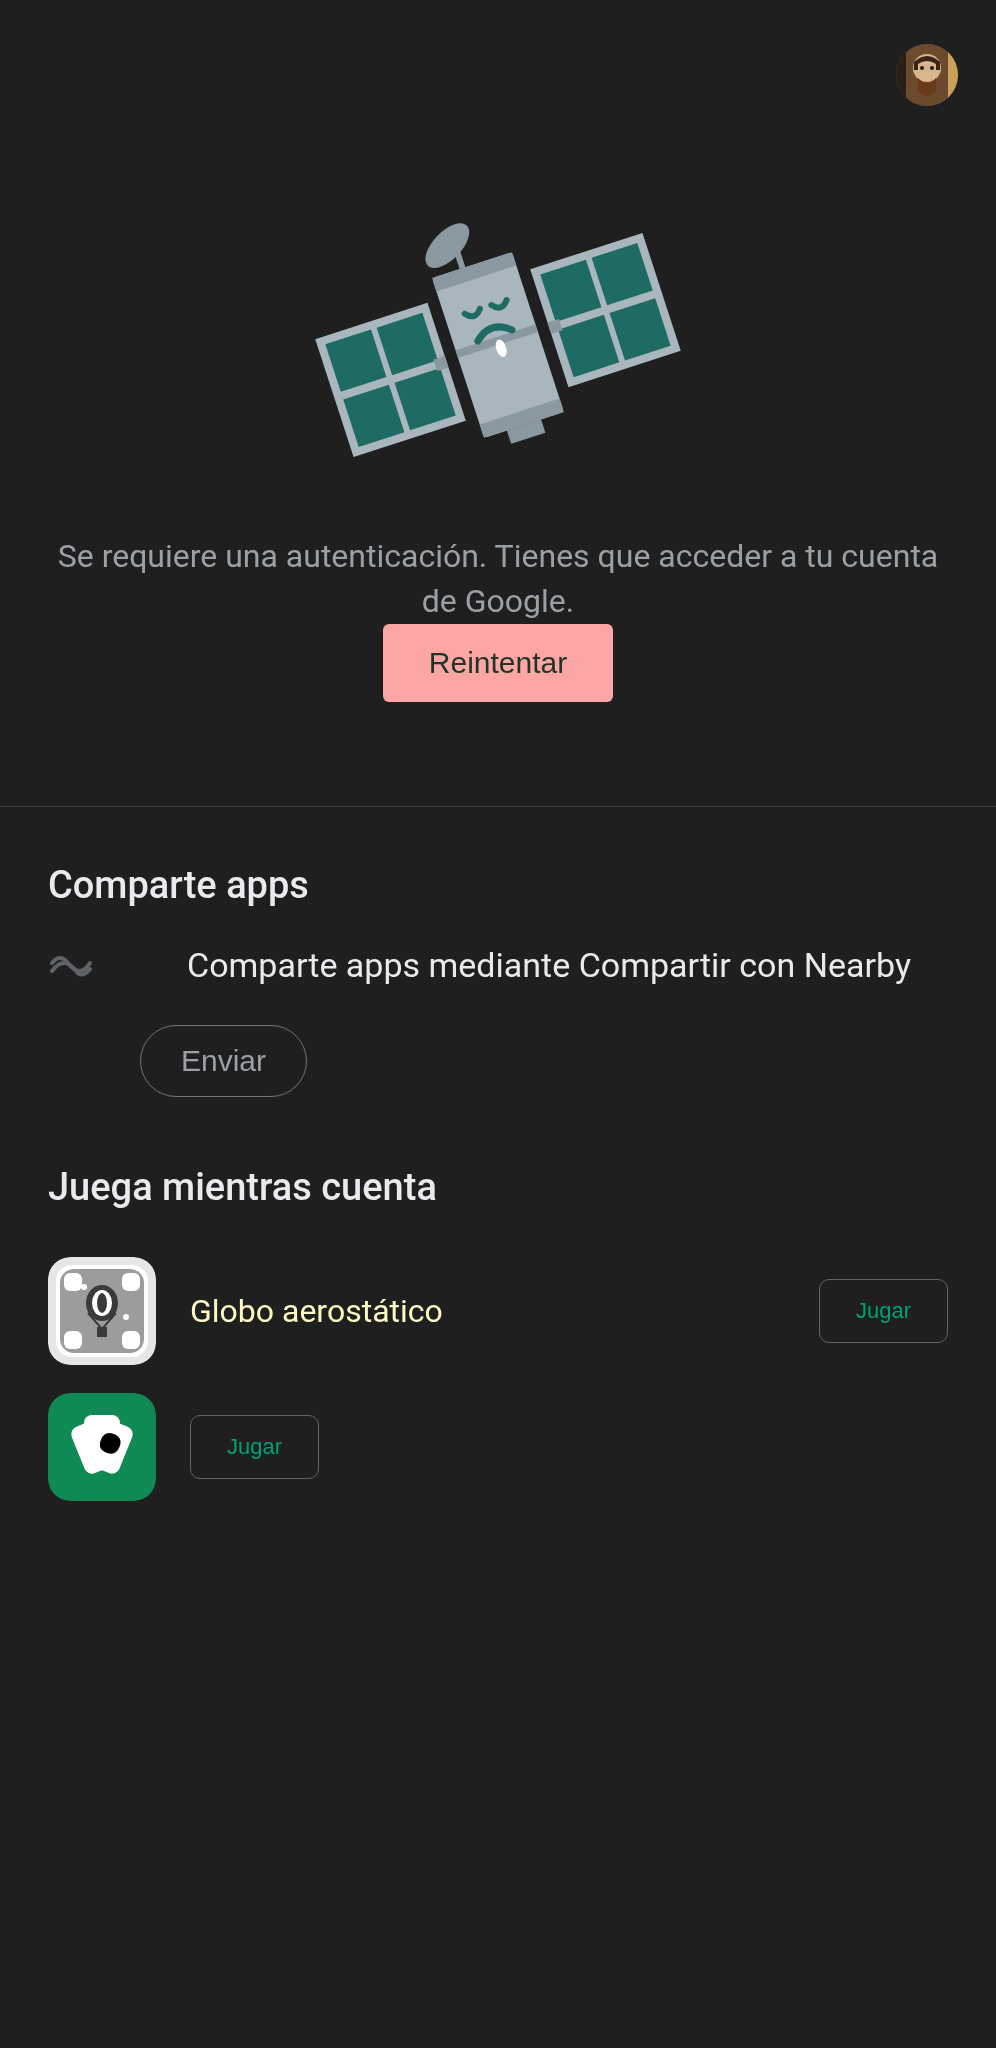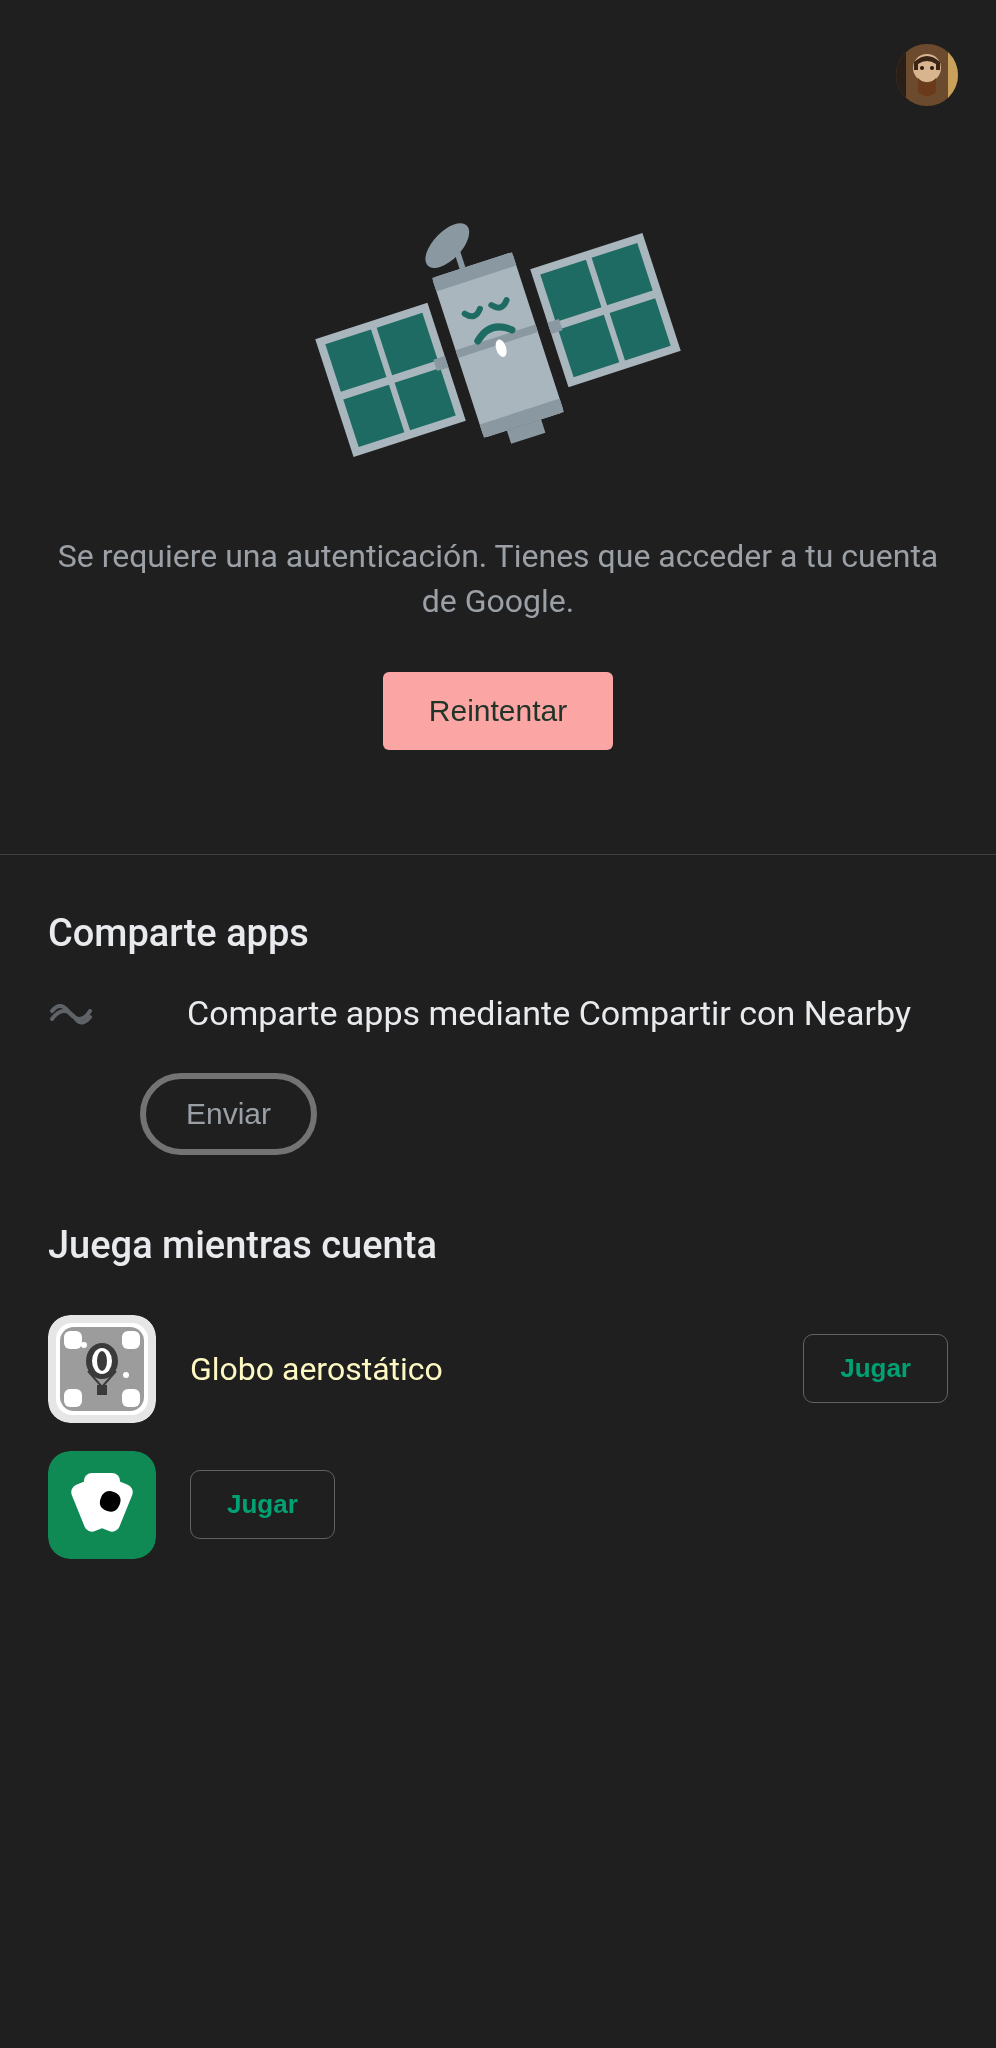--- a/index.html
+++ b/index.html
@@ -34,21 +34,20 @@
   }
   .satellite-wrap {
     margin-top: 50px;
     margin-bottom: 50px;
   }
   .error-text {
     font-size: 32px;
     color: #9aa0a6;
     text-align: center;
     line-height: 1.4;
-    margin-bottom: 48px;
     padding: 0 4px;
   }
   .retry-btn {
     background: #fca5a5;
     color: #203428;
     font-size: 30px;
     font-weight: 500;
     border: none;
     border-radius: 6px;
     padding: 22px 46px;
@@ -90,21 +89,21 @@
     white-space: nowrap;
     overflow: hidden;
   }
   .pill-row {
     display: flex;
     gap: 24px;
     padding-left: 92px;
     margin-bottom: 40px;
   }
   .pill {
-    border: 6px solid #737373;
+    border: 1px solid #737373;
     background: transparent;
     color: #9aa0a6;
     font-size: 30px;
     border-radius: 999px;
     padding: 18px 40px;
     cursor: pointer;
   }
   .section-title.play-title {
     margin-top: 68px;
     margin-bottom: 34px;
@@ -124,22 +123,22 @@
   }
   .game-name {
     flex: 1;
     font-size: 32px;
     color: #fef9c3;
   }
   .play-btn {
     border: 1px solid #5f6368;
     background: transparent;
     color: #00a273;
-    font-size: 26px;
-    font-weight: 700;
+    font-size: 22px;
+    font-weight: 400;
     border-radius: 10px;
     padding: 18px 36px;
     cursor: pointer;
   }
 </style>
 </head>
 <body>
 
 <div class="topbar">
   <div class="avatar">

